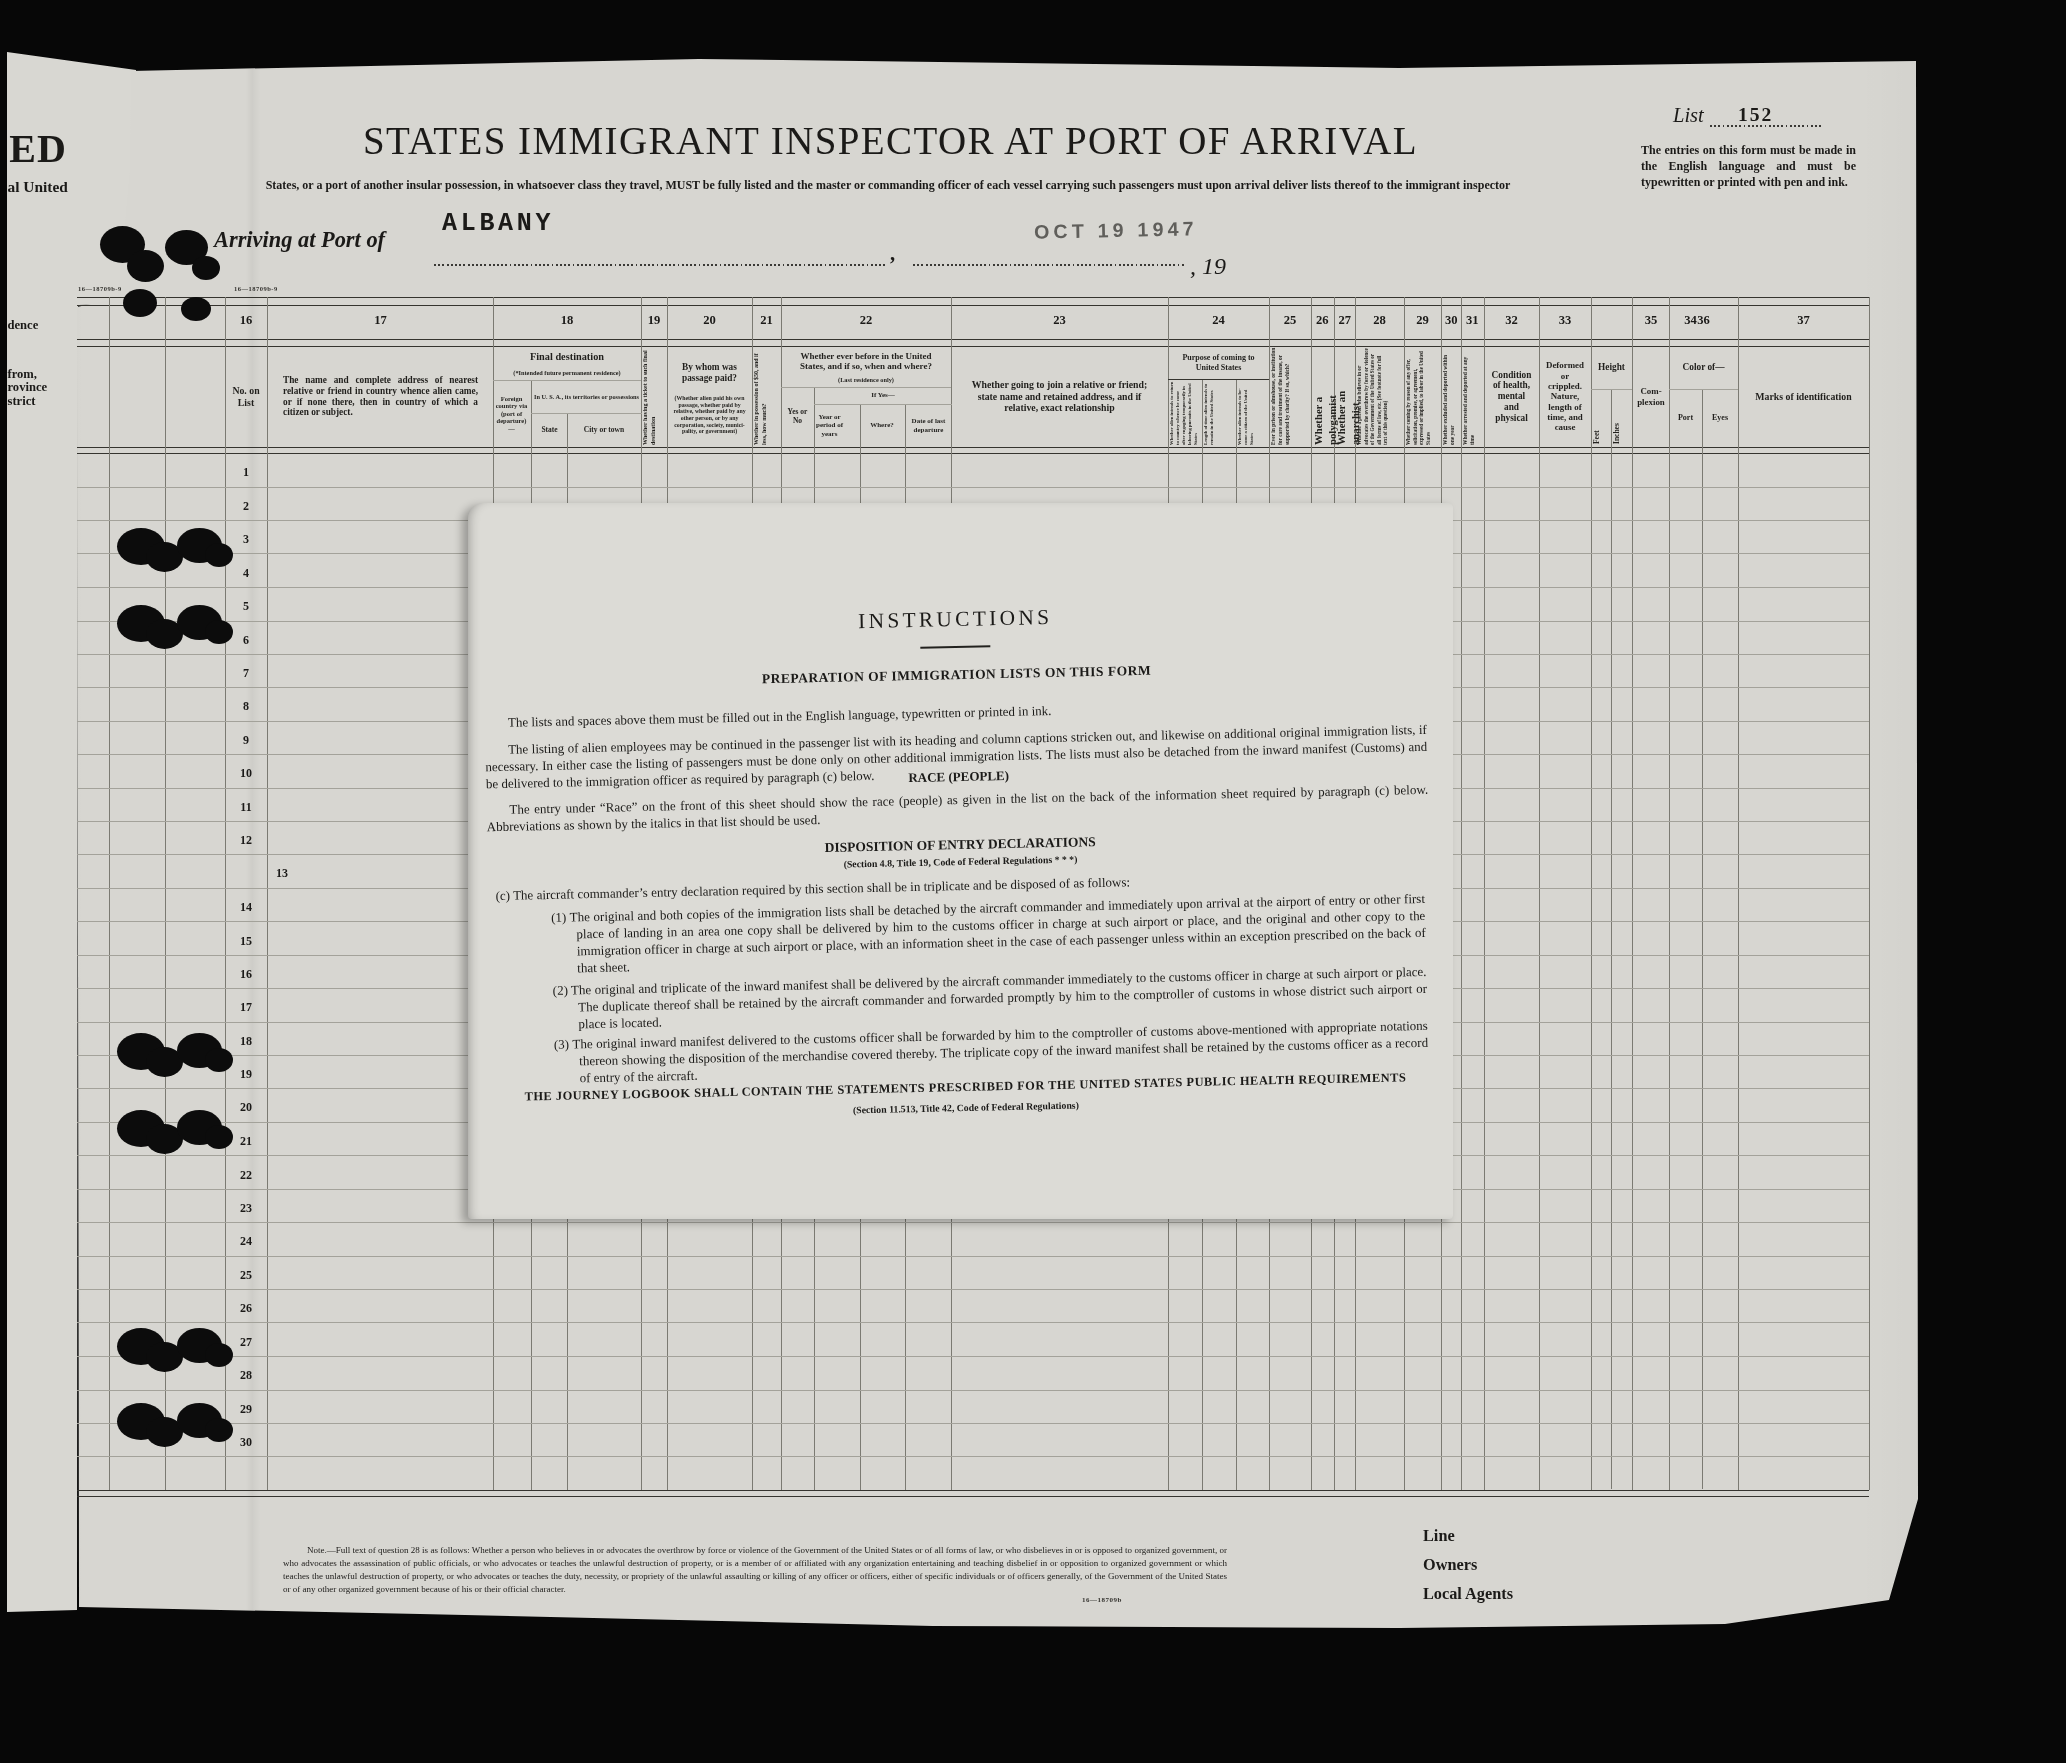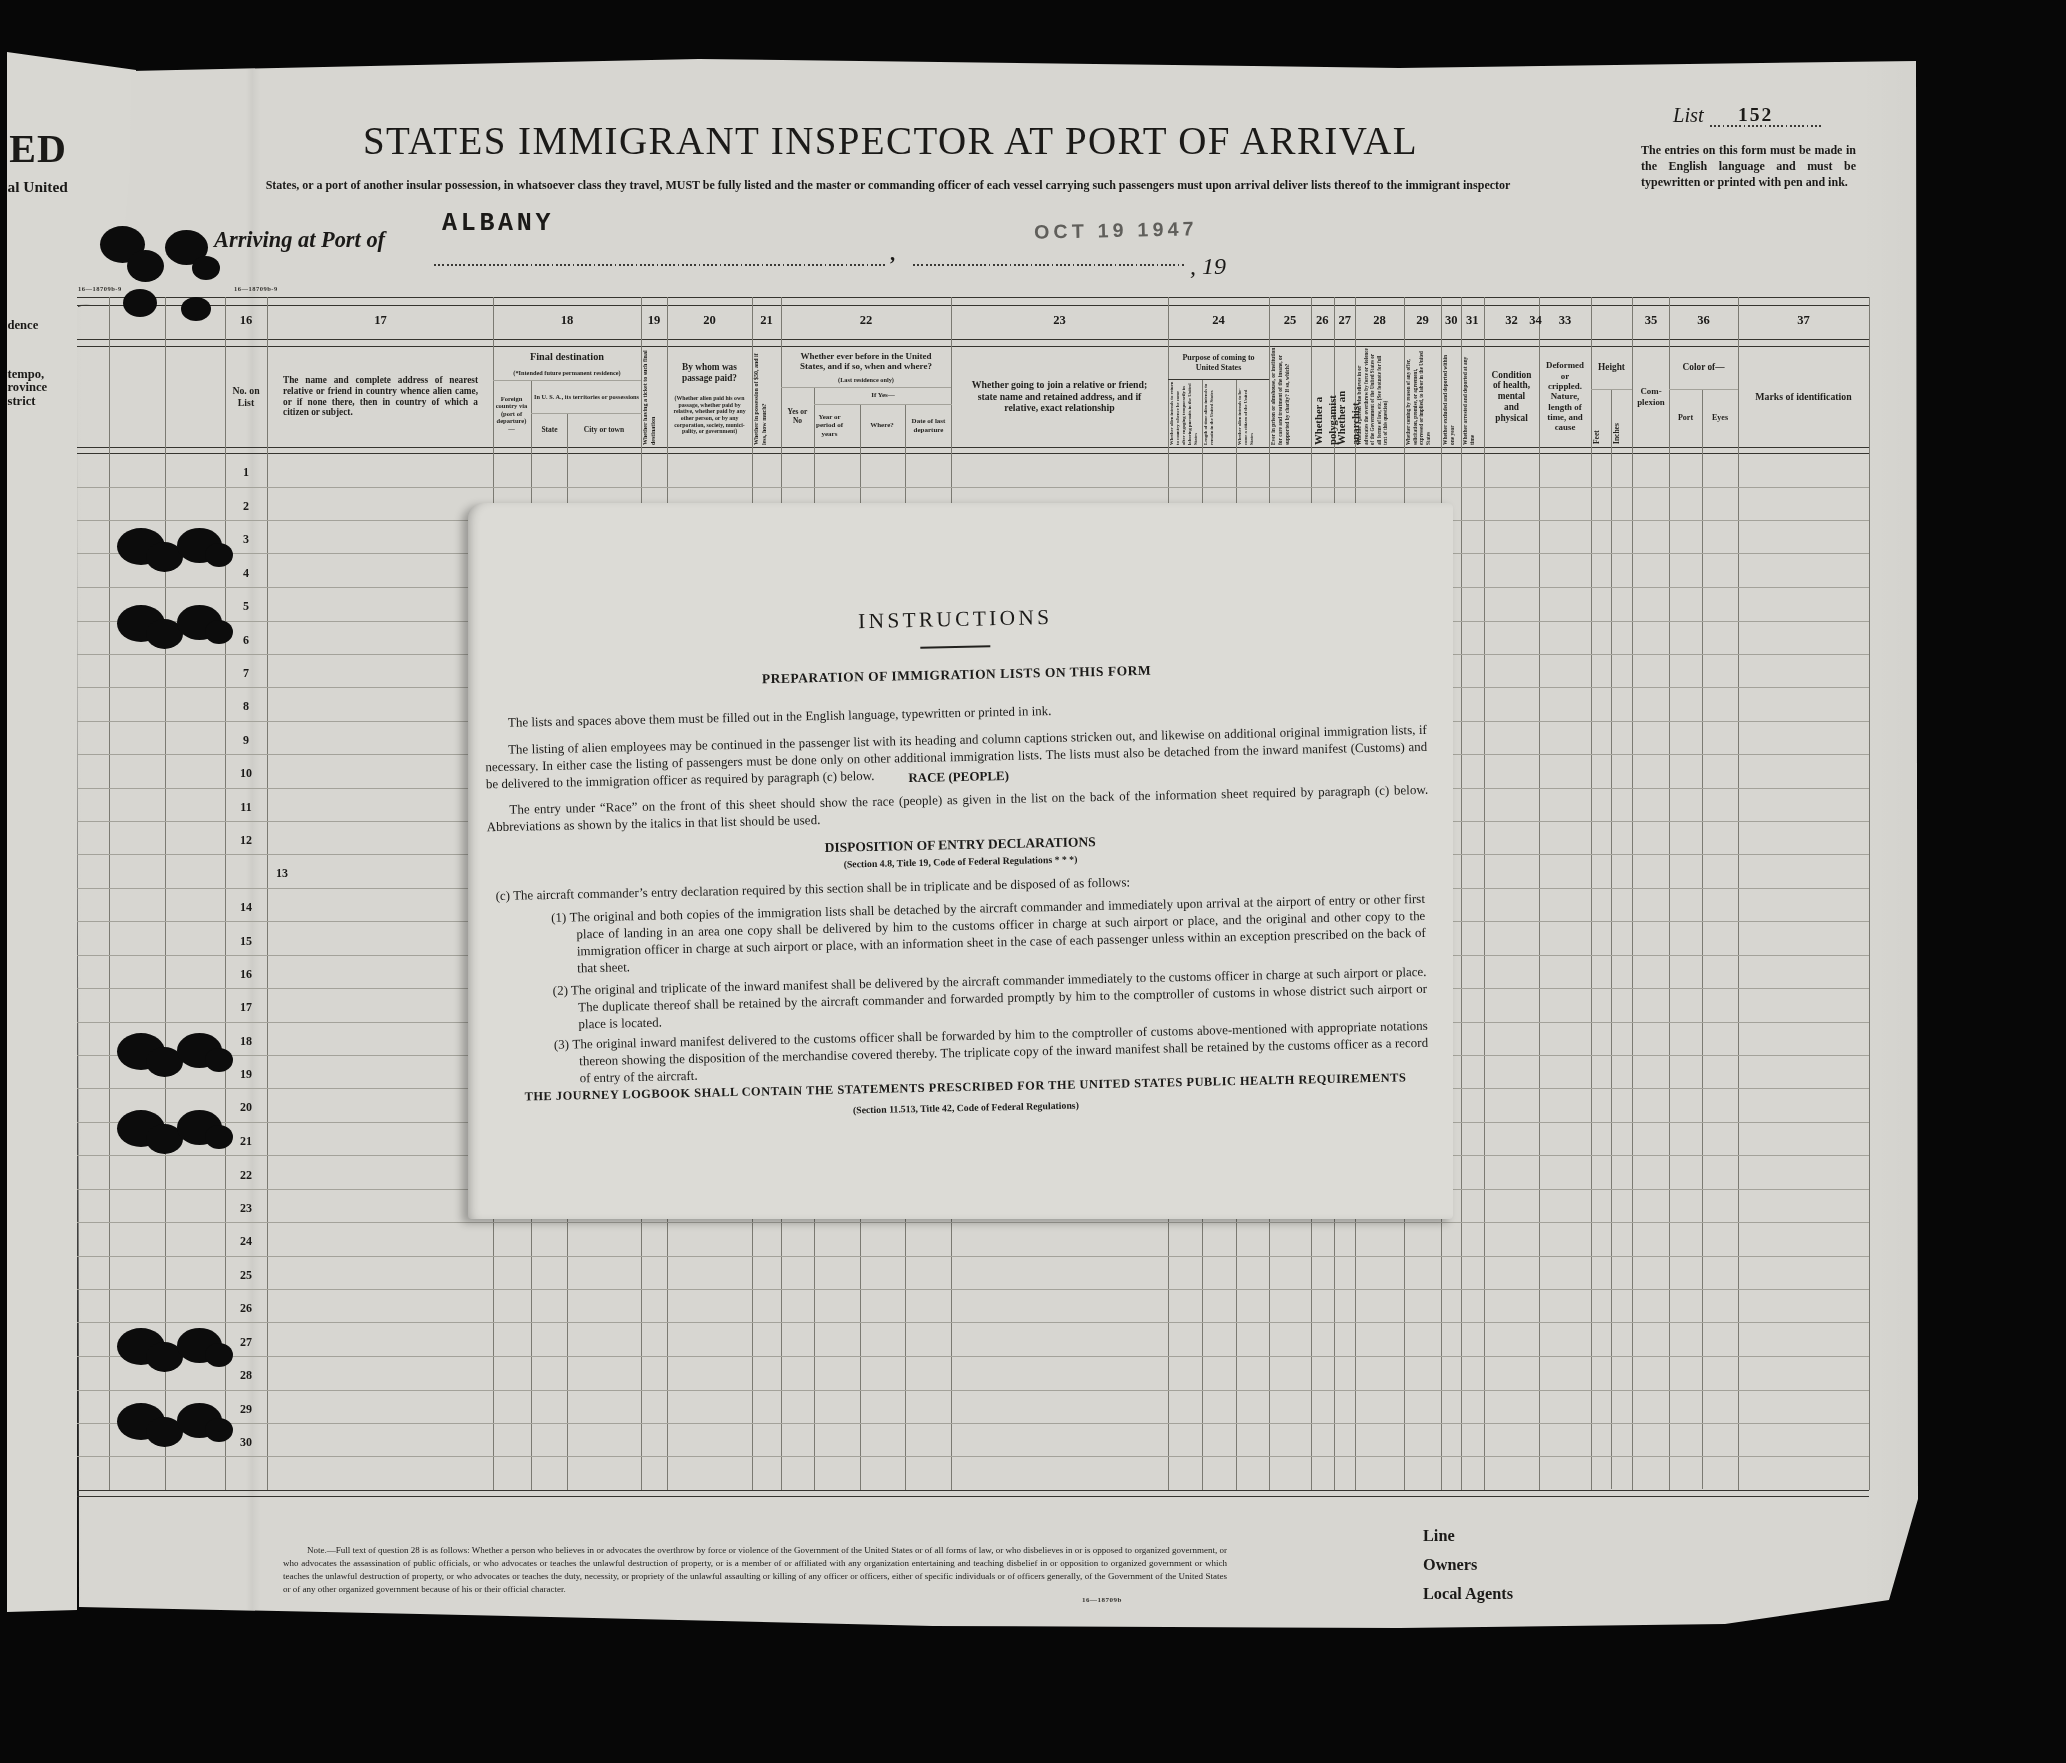--- a/index.html
+++ b/index.html
@@ -51,21 +51,21 @@
 </head>
 <body>
 
 <div id="stage">
 
   <div id="underlay" class="abs"></div>
   <div class="abs" style="left:9.3px;top:125px;font-size:40px;font-weight:bold;letter-spacing:0.9px;">ED</div>
   <div class="abs bold" style="left:7.5px;top:178px;font-size:15.4px;">al United</div>
   <div id="fragcol" class="abs">
       <div class="bold" style="left: 7.5px; top: 318px; font-size: 12.6px; position: absolute;">dence</div>
-      <div class="bold" style="left: 7.5px; top: 367px; font-size: 12.6px; position: absolute;">tempo,</div>
+      <div class="bold" style="left: 7.5px; top: 367px; font-size: 12.6px; position: absolute;">from,</div>
       <div class="bold" style="left: 7.5px; top: 380px; font-size: 12.6px; position: absolute;">rovince</div>
       <div class="bold" style="left: 7.5px; top: 394px; font-size: 12.6px; position: absolute;">strict</div>
     </div>
 
   <div id="paper" class="abs"></div>
 
   <div class="abs title" style="left:219px;top:118px;width:1343px;text-align:center;">STATES IMMIGRANT INSPECTOR AT PORT OF ARRIVAL</div>
   <div class="abs subtitle" style="left:214px;top:178px;width:1348px;text-align:center;">States, or a port of another insular possession, in whatsoever class they travel, MUST be fully listed and the master or commanding officer of each vessel carrying such passengers must upon arrival deliver lists thereof to the immigrant inspector</div>
 
   <div class="abs it" style="left:1673px;top:104px;font-size:20.5px;">List</div>
@@ -205,21 +205,21 @@
       <div class="colnum" style="left: 1168px; top: 313px; width: 101px; position: absolute;">24</div>
       <div class="colnum" style="left: 1269px; top: 313px; width: 42px; position: absolute;">25</div>
       <div class="colnum" style="left: 1311px; top: 313px; width: 22.4px; position: absolute;">26</div>
       <div class="colnum" style="left: 1334px; top: 313px; width: 21.4px; position: absolute;">27</div>
       <div class="colnum" style="left: 1355px; top: 313px; width: 49px; position: absolute;">28</div>
       <div class="colnum" style="left: 1404px; top: 313px; width: 37px; position: absolute;">29</div>
       <div class="colnum" style="left: 1441px; top: 313px; width: 20.5px; position: absolute;">30</div>
       <div class="colnum" style="left: 1461px; top: 313px; width: 22.4px; position: absolute;">31</div>
       <div class="colnum" style="left: 1484px; top: 313px; width: 55px; position: absolute;">32</div>
       <div class="colnum" style="left: 1539px; top: 313px; width: 52px; position: absolute;">33</div>
-      <div class="colnum" style="left: 1515px; top: 313px; width: 41px; position: absolute;">34</div>
+      <div class="colnum" style="left: 1670px; top: 313px; width: 41px; position: absolute;">34</div>
       <div class="colnum" style="left: 1632px; top: 313px; width: 38px; position: absolute;">35</div>
       <div class="colnum" style="left: 1669px; top: 313px; width: 69px; position: absolute;">36</div>
       <div class="colnum" style="left: 1738px; top: 313px; width: 131px; position: absolute;">37</div>
       <div class="cap" style="left: 225px; top: 346px; width: 42px; height: 101px; font-size: 9.8px; position: absolute;">No. on List</div>
       <div class="cap" style="left: 267px; top: 346px; width: 227px; height: 101px; font-size: 9.3px; position: absolute; padding: 0px 16px; text-align: justify;">The name and complete address of nearest relative or friend in country whence alien came, or if none there, then in country of which a citizen or subject.</div>
       <div class="cap" style="left: 493px; top: 346px; width: 148px; height: 21.4px; font-size: 10.3px; position: absolute;">Final destination</div>
       <div class="cap" style="left: 493px; top: 365px; width: 148px; height: 15.4px; font-size: 6.3px; position: absolute;">(*Intended future permanent residence)</div>
       <div class="cap" style="left: 493px; top: 380px; width: 37px; height: 67px; font-size: 6.5px; position: absolute;">Foreign country via (port of depar­ture)—</div>
       <div class="cap" style="left: 531px; top: 380px; width: 111px; height: 33px; font-size: 6.3px; position: absolute;">In U. S. A., its terri­tories or possessions</div>
       <div class="cap" style="left: 531px; top: 413px; width: 37px; height: 34px; font-size: 7.5px; position: absolute;">State</div>

